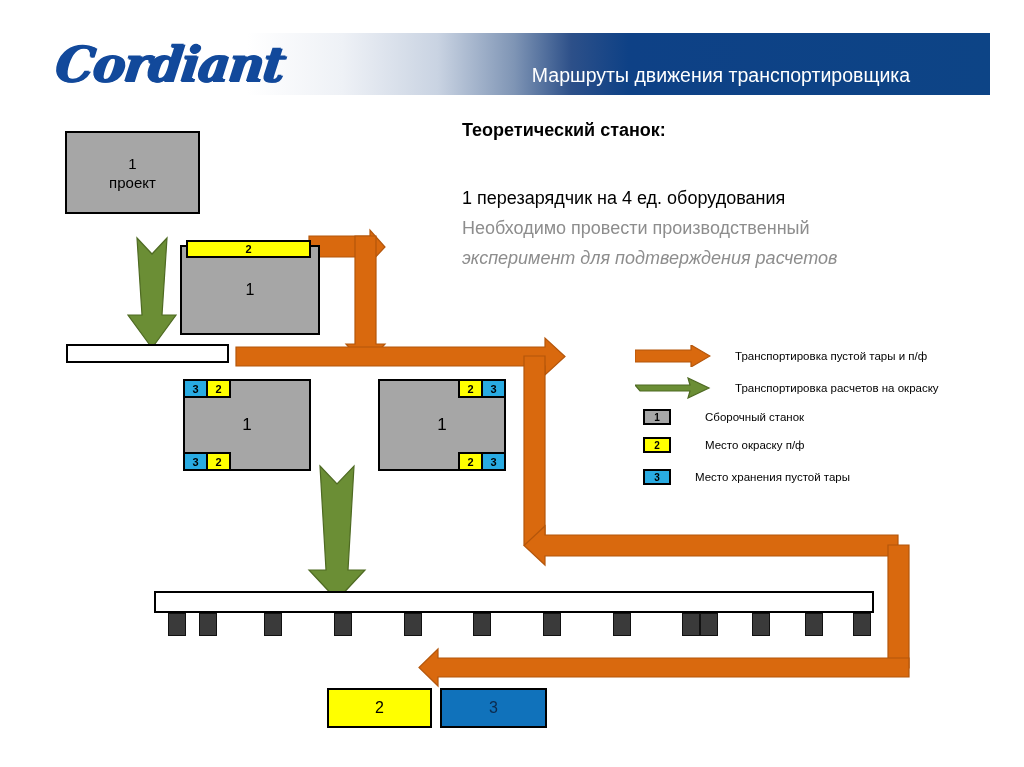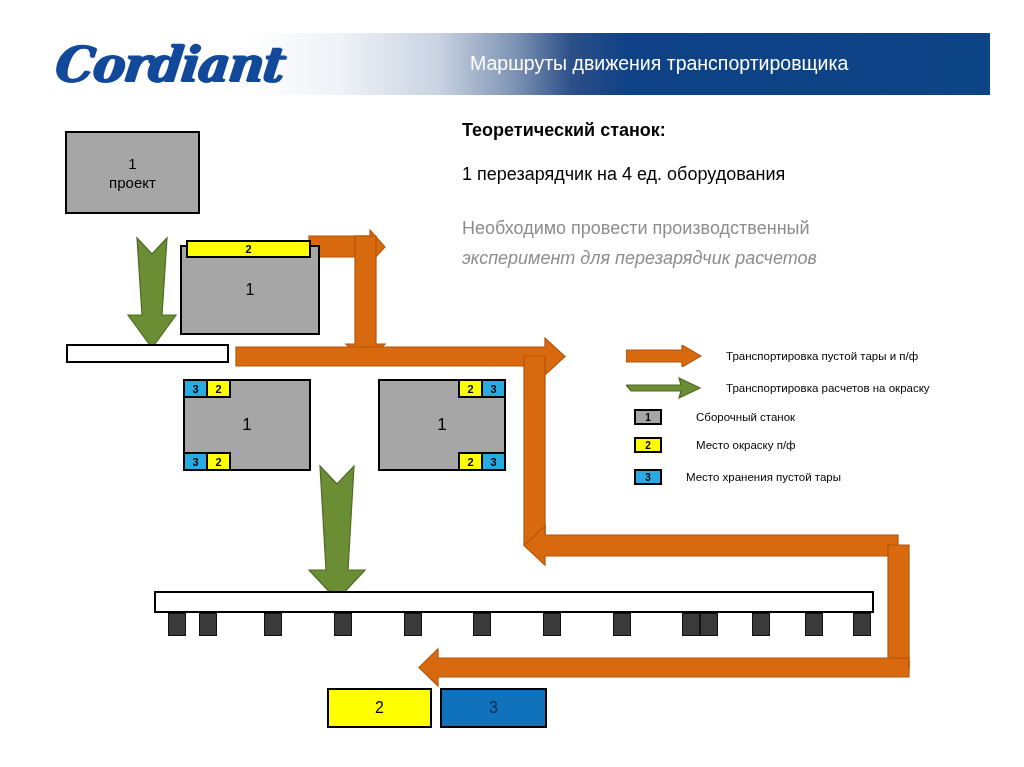--- a/index.html
+++ b/index.html
@@ -51,23 +51,23 @@
     font-weight: bold;
     font-size: 49px;
     letter-spacing: -1.5px;
     line-height: 56px;
     text-shadow: 1px 1px 0 #12499b, 2px 1px 0 #12499b;
     transform: skewX(-7deg);
   }
   .header-title {
     position: absolute;
     left: 470px;
-    top: 50px;
+    top: 62px;
     width: 512px;
-    text-align: left;
+    text-align: center;
     color: #ffffff;
     font-size: 19.5px;
     line-height: 26px;
     padding-right: 10px;
     box-sizing: border-box;
     white-space: nowrap;
   }
 
   
   .txt-block { position: absolute; }
@@ -75,21 +75,21 @@
     left: 462px; top: 120px;
     font-size: 18px; font-weight: bold; color: #000000;
     white-space: nowrap;
   }
   .txt-line2 {
     left: 462px; top: 150px;
     font-size: 18px; color: #000000;
     white-space: nowrap;
   }
   .txt-line3 {
-    left: 462px; top: 164px;
+    left: 462px; top: 188px;
     font-size: 18px; color: #000000;
     white-space: nowrap;
   }
   .txt-italic1 {
     left: 462px; top: 218px;
     font-size: 18px; color: #8d8d8d;
     white-space: nowrap;
   }
   .txt-italic2 {
     left: 462px; top: 248px;
@@ -177,21 +177,21 @@
     width: 1024px; height: 767px;
     pointer-events: none;
   }
 
   
   #legend { position: absolute; left: 626px; top: 345px; width: 370px; }
   .legend-row {
     position: absolute;
     display: flex;
     align-items: center;
-    left: 0;
+    left: 9px;
   }
   .legend-text {
     font-size: 11.5px;
     color: #000000;
     white-space: nowrap;
   }
   .legend-swatch {
     box-sizing: border-box;
     border: 2px solid #000000;
     width: 28px; height: 16px;
@@ -207,21 +207,21 @@
 
 <div id="page">
 
   <div class="header-bar"></div>
   <div class="header-logo">Cordiant</div>
   <div class="header-title">Маршруты движения транспортировщика</div>
 
   <div class="txt-block txt-bold">Теоретический станок:</div>
   <div class="txt-block txt-line3"> 1 перезарядчик на 4 ед. оборудования</div>
   <div class="txt-block txt-italic1">Необходимо провести производственный</div>
-  <div class="txt-block txt-italic2">эксперимент для перезарядчик расчетов</div>
+  <div class="txt-block txt-italic2">эксперимент для подтверждения расчетов</div>
 
   <svg id="arrow-layer" viewBox="0 0 1024 767" xmlns="http://www.w3.org/2000/svg">
 
     <polygon points="
         309,236 370,236 370,230 385,247 370,263 370,257 309,257" fill="#d9690e" stroke="#b4560b" stroke-width="1.2"></polygon>
 
     <polygon points="
         355,236 376,236 376,344 385,344 365.5,365 346,344 355,344" fill="#d9690e" stroke="#b4560b" stroke-width="1.2"></polygon>
 
     <polygon points="

